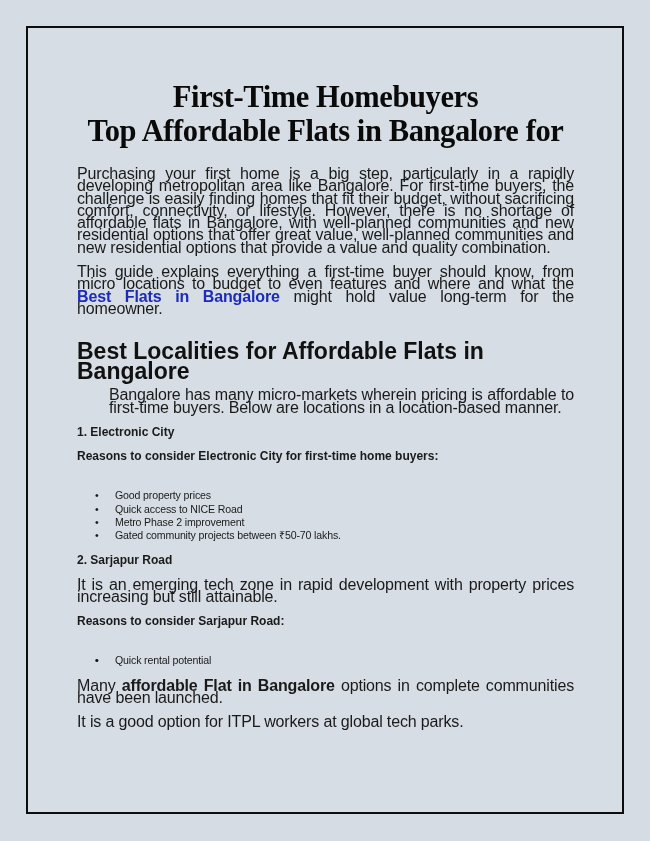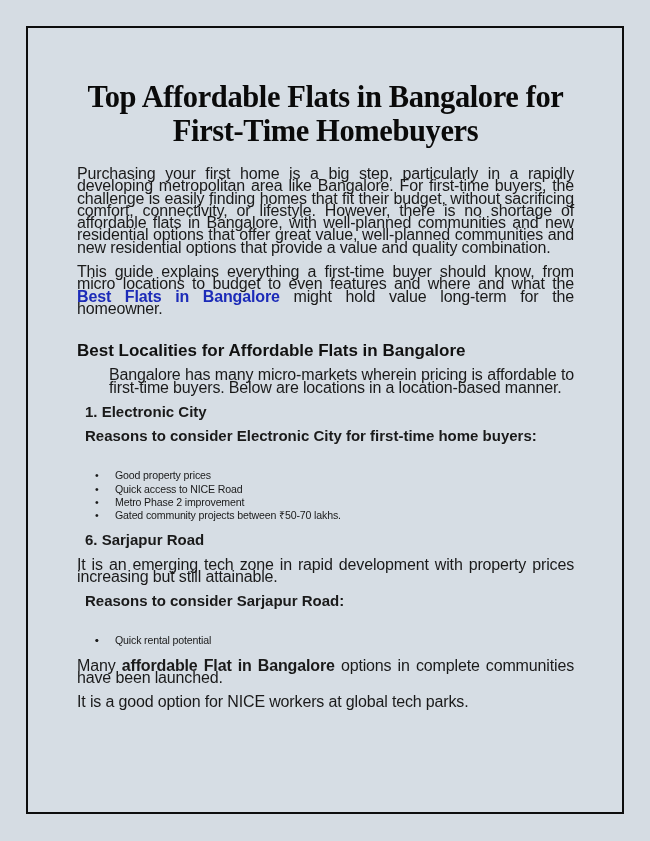--- a/index.html
+++ b/index.html
@@ -38,32 +38,32 @@
       font-size: 16px;
       line-height: 12.3px;
       margin: 0;
       text-align: justify;
       letter-spacing: -0.15px;
     }
     .p-intro { margin-top: 20px; }
     .p-guide { margin-top: 12px; }
     .link { color: #1c2bb8; font-weight: bold; }
     .h2 {
-      font-size: 17px;
+      font-size: 23px;
       font-weight: bold;
       margin: 26px 0 0 0;
       line-height: 20px;
       color: #111;
     }
     .p-localities { margin-top: 8px; margin-left: 32px; }
     .sub-h {
       font-weight: bold;
-      font-size: 15px;
+      font-size: 12px;
       line-height: 12.3px;
-      margin: 8px;
+      margin: 0;
     }
     .mt-12 { margin-top: 12px; }
     .bullets {
       list-style: none;
       margin: 0; padding: 0 0 0 18px;
     }
     .bullets li {
       font-size: 10.6px;
       line-height: 13.2px;
       position: relative;
@@ -77,44 +77,44 @@
     .b2 { margin-top: 27px; }
     strong { font-weight: bold; }
   </style>
 </head>
 <body>
 
 <div class="page-frame"></div>
 
 <div class="content">
   <div class="title">
+    <div>First-Time Homebuyers</div>
     <div>Top Affordable Flats in Bangalore for</div>
-    <div>First-Time Homebuyers</div>
   </div>
 
   <p class="p-intro">Purchasing your first home is a big step, particularly in a rapidly developing metropolitan area like Bangalore. For first-time buyers, the challenge is easily finding homes that fit their budget, without sacrificing comfort, connectivity, or lifestyle. However, there is no shortage of affordable flats in Bangalore, with well-planned communities and new residential options that offer great value, well-planned communities and new residential options that provide a value and quality combination.</p>
 
   <p class="p-guide"><span>This guide explains everything a first-time buyer should know, from micro locations to budget to even features and where and what the </span><span class="link">Best Flats in Bangalore</span><span> might hold value long-term for the homeowner.</span></p>
 
   <div class="h2">Best Localities for Affordable Flats in Bangalore</div>
 
   <p class="p-localities">Bangalore has many micro-markets wherein pricing is affordable to first-time buyers. Below are locations in a location-based manner.</p>
 
   <div class="sub-h mt-12">1. Electronic City</div>
   <div class="sub-h mt-12">Reasons to consider Electronic City for first-time home buyers:</div>
   <ul class="bullets b1">
     <li><span class="dot">•</span><span>Good property prices</span></li>
     <li><span class="dot">•</span><span>Quick access to NICE Road</span></li>
     <li><span class="dot">•</span><span>Metro Phase 2 improvement</span></li>
     <li><span class="dot">•</span><span>Gated community projects between ₹50-70 lakhs.</span></li>
   </ul>
 
-  <div class="sub-h mt-12">6. Sarjapur Road</div>
+  <div class="sub-h mt-12">2. Sarjapur Road</div>
   <p class="mt-12">It is an emerging tech zone in rapid development with property prices increasing but still attainable.</p>
   <div class="sub-h mt-12">Reasons to consider Sarjapur Road:</div>
   <ul class="bullets b2">
     <li><span class="dot">•</span></li>
     <li><span class="dot">•</span><span>Quick rental potential</span></li>
   </ul>
   <p class="mt-12"><span>Many </span><strong>affordable Flat in Bangalore</strong><span> options in complete communities have been launched.</span></p>
 
-  <p class="mt-12">It is a good option for NICE workers at global tech parks.</p>
+  <p class="mt-12">It is a good option for ITPL workers at global tech parks.</p>
 </div>
 
 </body></html>

